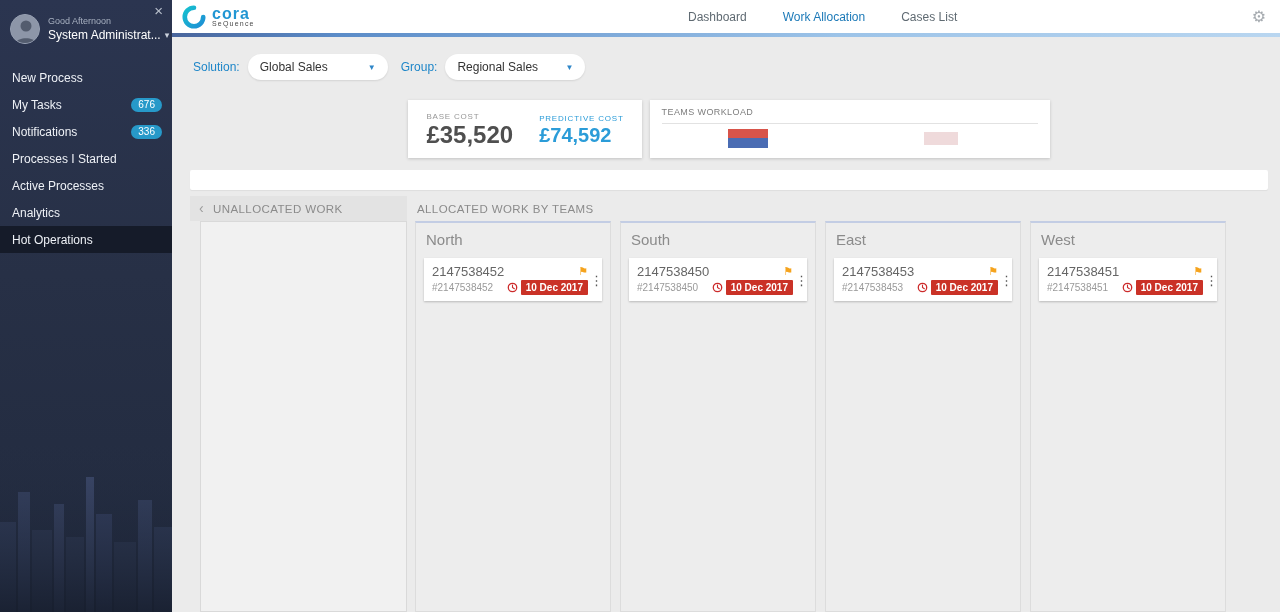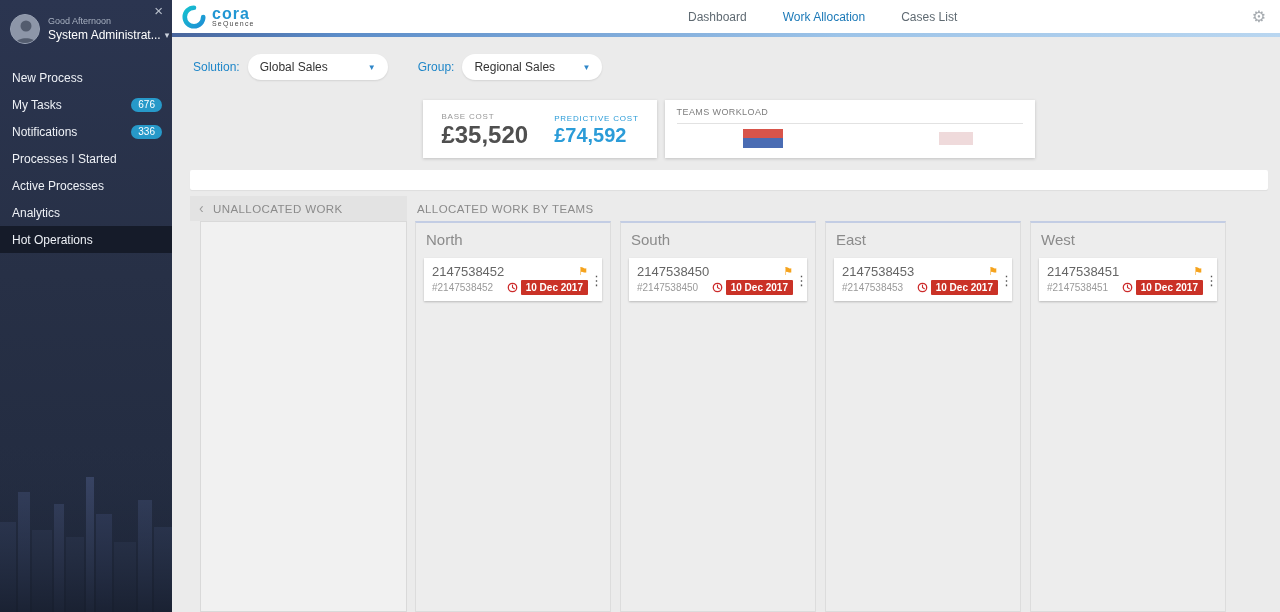--- a/index.html
+++ b/index.html
@@ -40,39 +40,39 @@
   .logo-sub { font-size:7px; color:#4a4a4a; letter-spacing:1.2px; }
   .topnav { position:absolute; left:516px; top:0; height:100%; display:flex; align-items:center; gap:36px; }
   .nav-item { font-size:12px; color:#5f6a72; cursor:pointer; text-decoration:none; }
   .nav-item.active { color:#1d7ab8; }
   .gear { margin-left:auto; font-size:16px; color:#a6abb0; cursor:pointer; }
   .accent-bar { height:4px; flex:0 0 4px; background:linear-gradient(90deg,#49659c 0%, #5b8cc8 15%, #9cc3e8 60%, #b9d6f0 100%); }
 
   .content { flex:1; display:flex; flex-direction:column; padding:0 12px 0 18px; min-height:0; }
 
   
-  .filters { margin-top:17px; display:flex; align-items:center; gap:30px; padding-left:3px; flex:0 0 auto; }
+  .filters { margin-top:17px; display:flex; align-items:center; gap:13px; padding-left:3px; flex:0 0 auto; }
   .filter-group { display:flex; align-items:center; gap:8px; }
   .filter-label { font-size:12px; color:#1e86c8; }
   .dropdown { background:#fff; border-radius:14px; height:26px; display:flex; align-items:center; justify-content:space-between; padding:0 12px; min-width:140px; box-shadow:0 1px 2px rgba(0,0,0,.1); cursor:pointer; }
   .dd-value { font-size:12px; color:#333; }
   .dd-caret { font-size:8px; color:#2e86c8; margin-left:18px; }
 
   
   .kpis { margin-top:20px; display:flex; justify-content:center; gap:8px; flex:0 0 58px; height:58px; }
   .kpi-card { background:#fff; box-shadow:0 1px 3px rgba(0,0,0,.18); display:flex; align-items:center; }
   .kpi-sla { padding:0 16px 0 8px; gap:6px; }
   .kpi-cost { padding:0 18px; gap:26px; }
   .kpi-label { font-size:8px; color:#979797; letter-spacing:.8px; }
   .kpi-sla .kpi-label { text-align:right; }
   .kpi-value { font-size:27px; font-weight:bold; color:#4f4f4f; line-height:1; margin-top:2px; }
   .kpi-cost .kpi-value { font-size:24px; }
   .kpi-text.blue .kpi-label { color:#2b9cd8; }
   .kpi-text.blue .kpi-value { color:#2b9cd8; font-size:20px; }
-  .kpi-workload { width:370px; flex-direction:column; align-items:stretch; justify-content:flex-start; padding:7px 12px 6px; }
+  .kpi-workload { width:400px; flex-direction:column; align-items:stretch; justify-content:flex-start; padding:7px 12px 6px; }
   .wl-title { font-size:9px; color:#7d7d7d; letter-spacing:.4px; }
   .wl-chart { position:relative; margin-top:6px; border-top:1px solid #e2e2e2; flex:1; }
   .wl-bar { position:absolute; display:flex; flex-direction:column; }
   .wl-bar div { flex:0 0 auto; }
 
   .toolbar-strip { margin-top:12px; height:20px; flex:0 0 20px; background:#fff; border-radius:2px; box-shadow:0 1px 1px rgba(0,0,0,.06); }
 
   
   .work-area { margin-top:6px; display:flex; gap:8px; flex:1; min-height:0; }
   .unalloc { width:217px; flex:0 0 217px; display:flex; flex-direction:column; }

